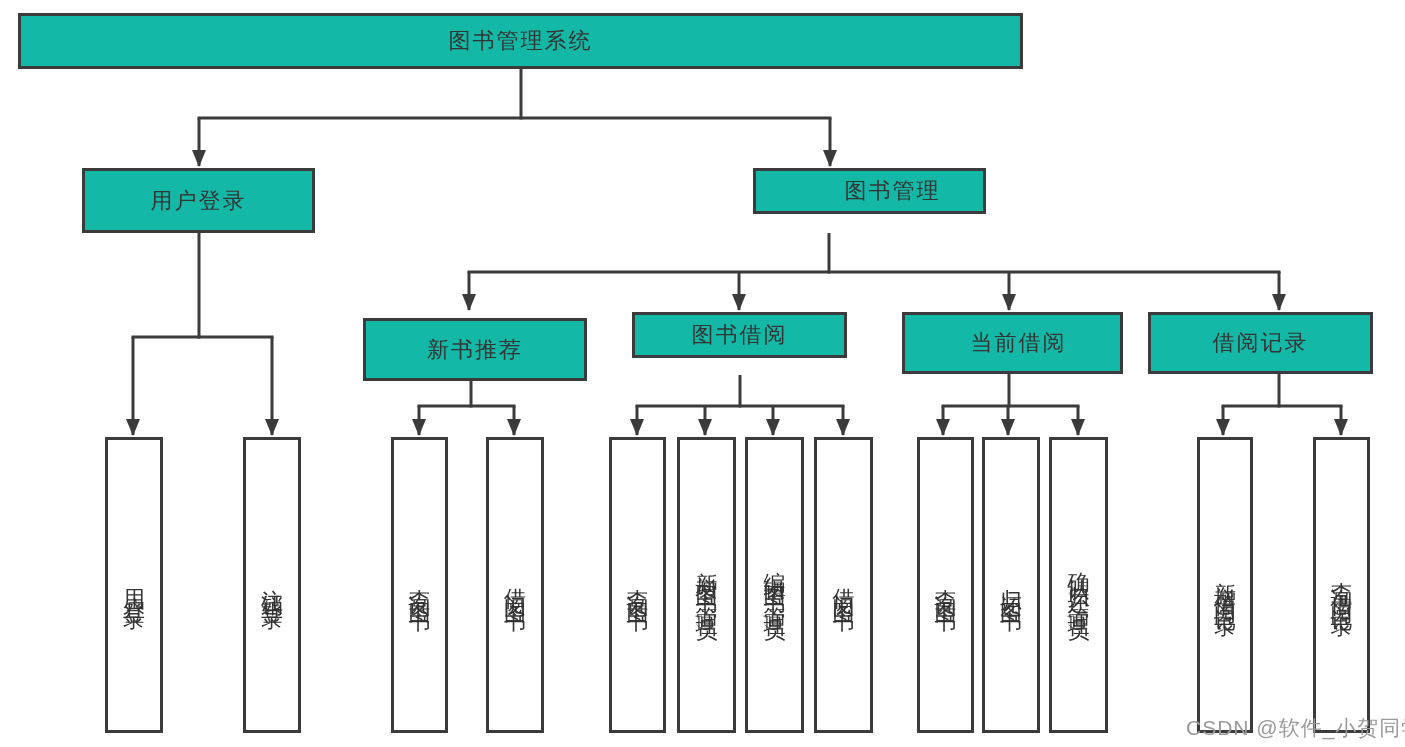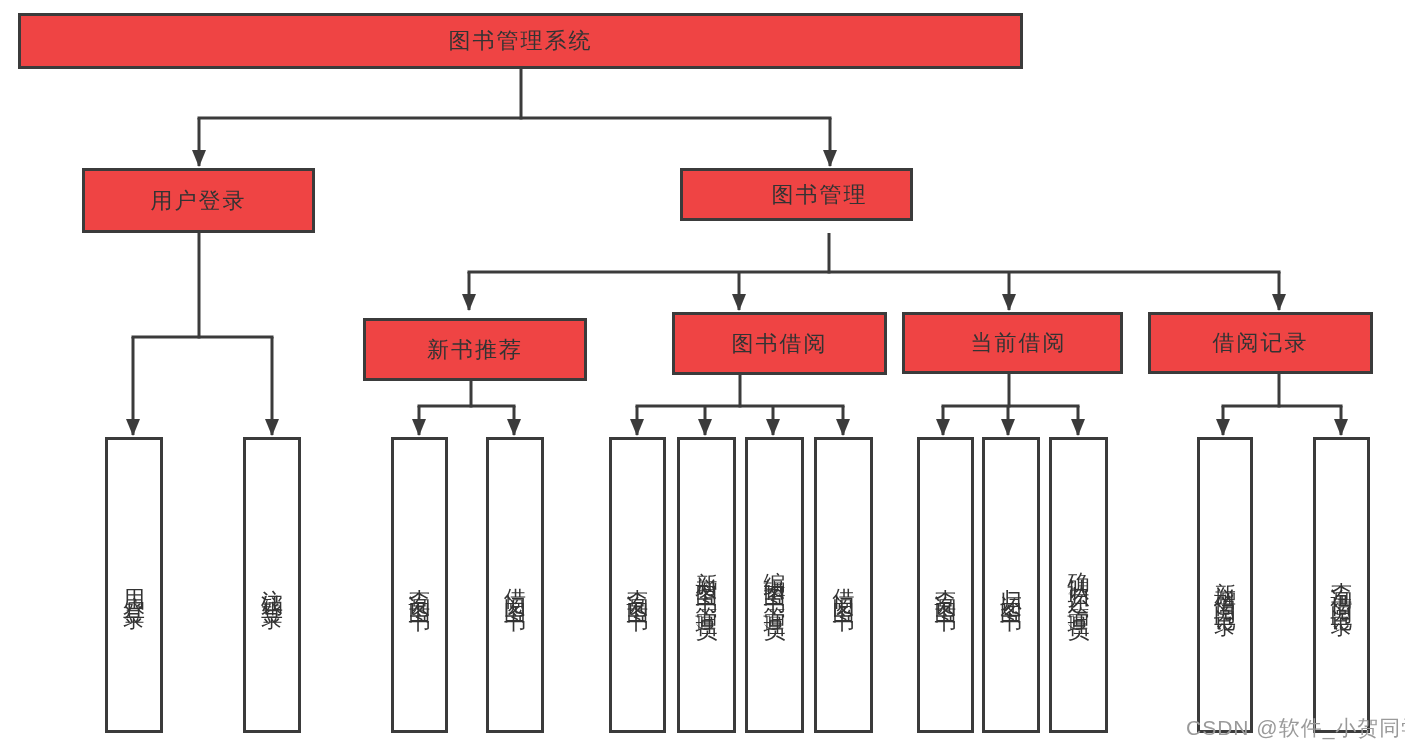--- a/index.html
+++ b/index.html
@@ -13,21 +13,21 @@
   }
   #wires {
     position: absolute;
     left: 0; top: 0;
     width: 1405px; height: 747px;
   }
   .hbox {
     position: absolute;
     box-sizing: border-box;
     border: 3px solid #3b3b3b;
-    background: #ef4444;
+    background: #14b8a6;
     display: flex;
     align-items: center;
     justify-content: center;
     font-size: 22px;
     letter-spacing: 2px;
     color: #333333;
     z-index: 2;
   }
   .vbox {
     position: absolute;
@@ -129,28 +129,28 @@
     </g>
   </svg>
 
   <div class="hbox" style="left:18px; top:13px; width:1005px; height:56px;">
     <span>图书管理系统</span>
   </div>
 
   <div class="hbox" style="left:82px; top:168px; width:233px; height:65px;">
     <span>用户登录</span>
   </div>
-  <div class="hbox" style="left:680px; top:168px; width:233px; height:53px;padding-left:46px;">
+  <div class="hbox" style="left:753px; top:168px; width:233px; height:46px;padding-left:46px;">
     <span>图书管理</span>
   </div>
 
   <div class="hbox" style="left:363px; top:318px; width:224px; height:63px;">
     <span>新书推荐</span>
   </div>
-  <div class="hbox" style="left:632px; top:312px; width:215px; height:63px;margin-left:40px;">
+  <div class="hbox" style="left:632px; top:312px; width:215px; height:46px;">
     <span>图书借阅</span>
   </div>
   <div class="hbox" style="left:902px; top:312px; width:221px; height:62px;padding-left:12px;">
     <span>当前借阅</span>
   </div>
   <div class="hbox" style="left:1148px; top:312px; width:225px; height:62px;">
     <span>借阅记录</span>
   </div>
 
   <div class="vbox" style="left:105px; width:58px;">

